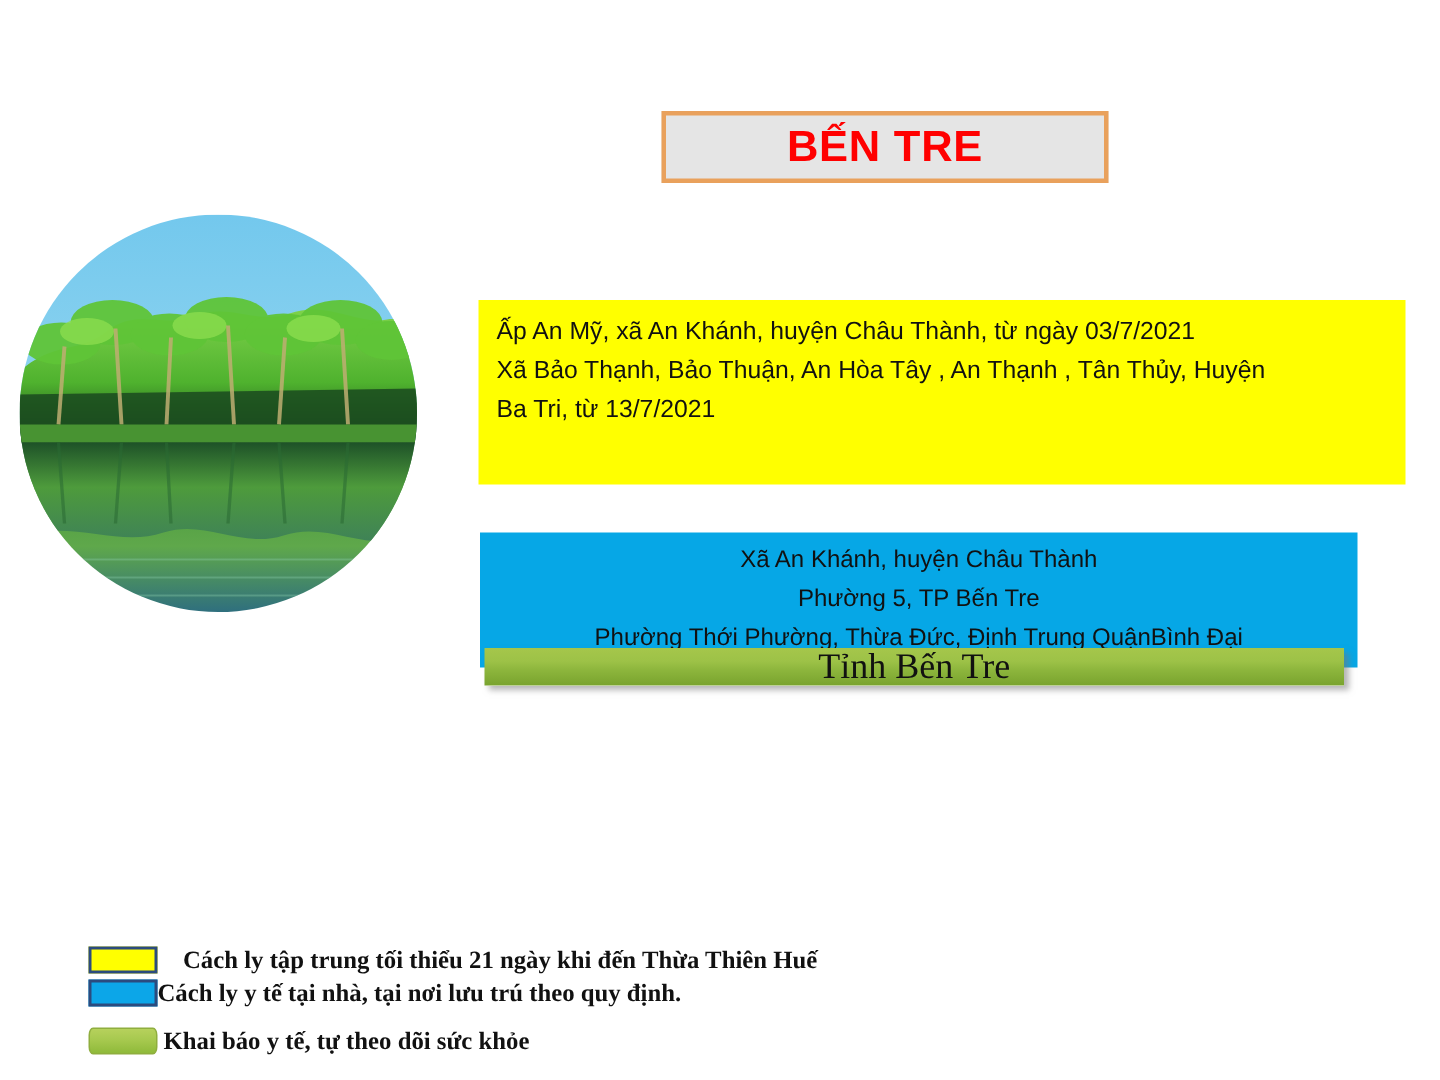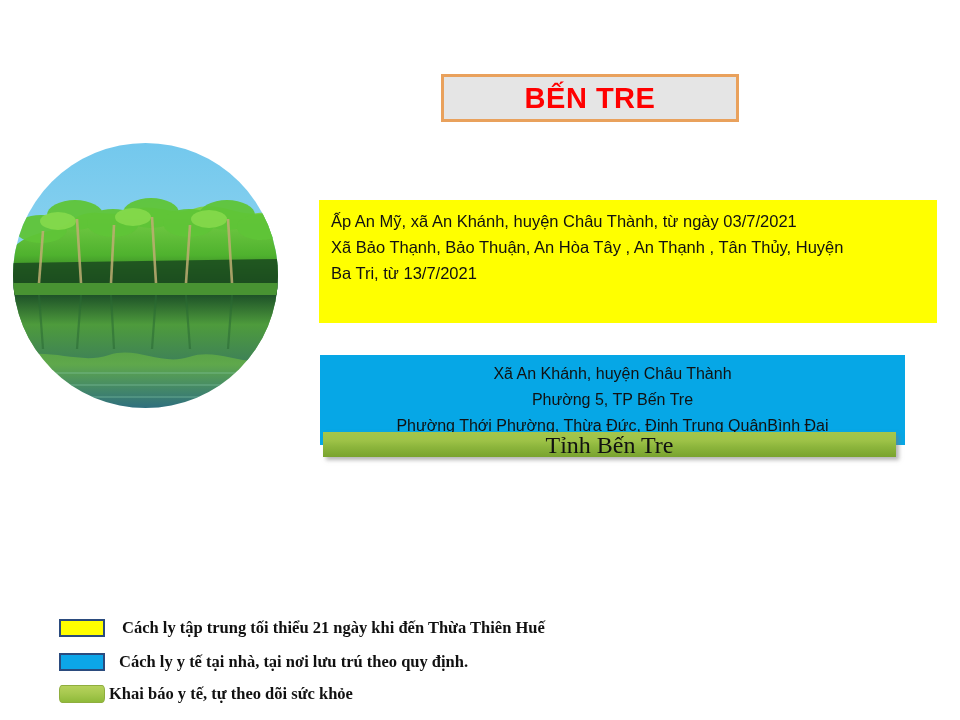--- a/index.html
+++ b/index.html
@@ -120,21 +120,21 @@
     position: absolute;
     left: 59px;
     top: 618px;
     width: 620px;
   }
   .legend-row {
     position: absolute;
     display: flex;
     align-items: center;
   }
-  .legend-row.r0 { top: 0px;  left: 0px; justify-content: center; }
+  .legend-row.r0 { top: 12px;  left: 0px; justify-content: center; }
   .legend-row.r1 { top: 34px; left: 0px; }
   .legend-row.r2 { top: 66px; left: 0px; }
 
   .swatch {
     width: 46px;
     height: 18px;
     box-sizing: border-box;
     flex: none;
   }
   .swatch.yellow {
@@ -151,21 +151,21 @@
     border-radius: 3px / 5px;
   }
   .legend-label {
     font-family: "Liberation Serif", serif;
     font-weight: bold;
     font-size: 16.5px;
     color: #111111;
     white-space: nowrap;
   }
   .legend-row.r0 .legend-label { margin-left: 17px; }
-  .legend-row.r1 .legend-label { margin-left: 14px; }
+  .legend-row.r1 .legend-label { }
   .legend-row.r2 .legend-label { margin-left: 4px; }
 </style>
 </head>
 <body>
 
 <div id="slide">
 
   <div id="title-box">
     <span id="title-text">BẾN TRE</span>
   </div>

